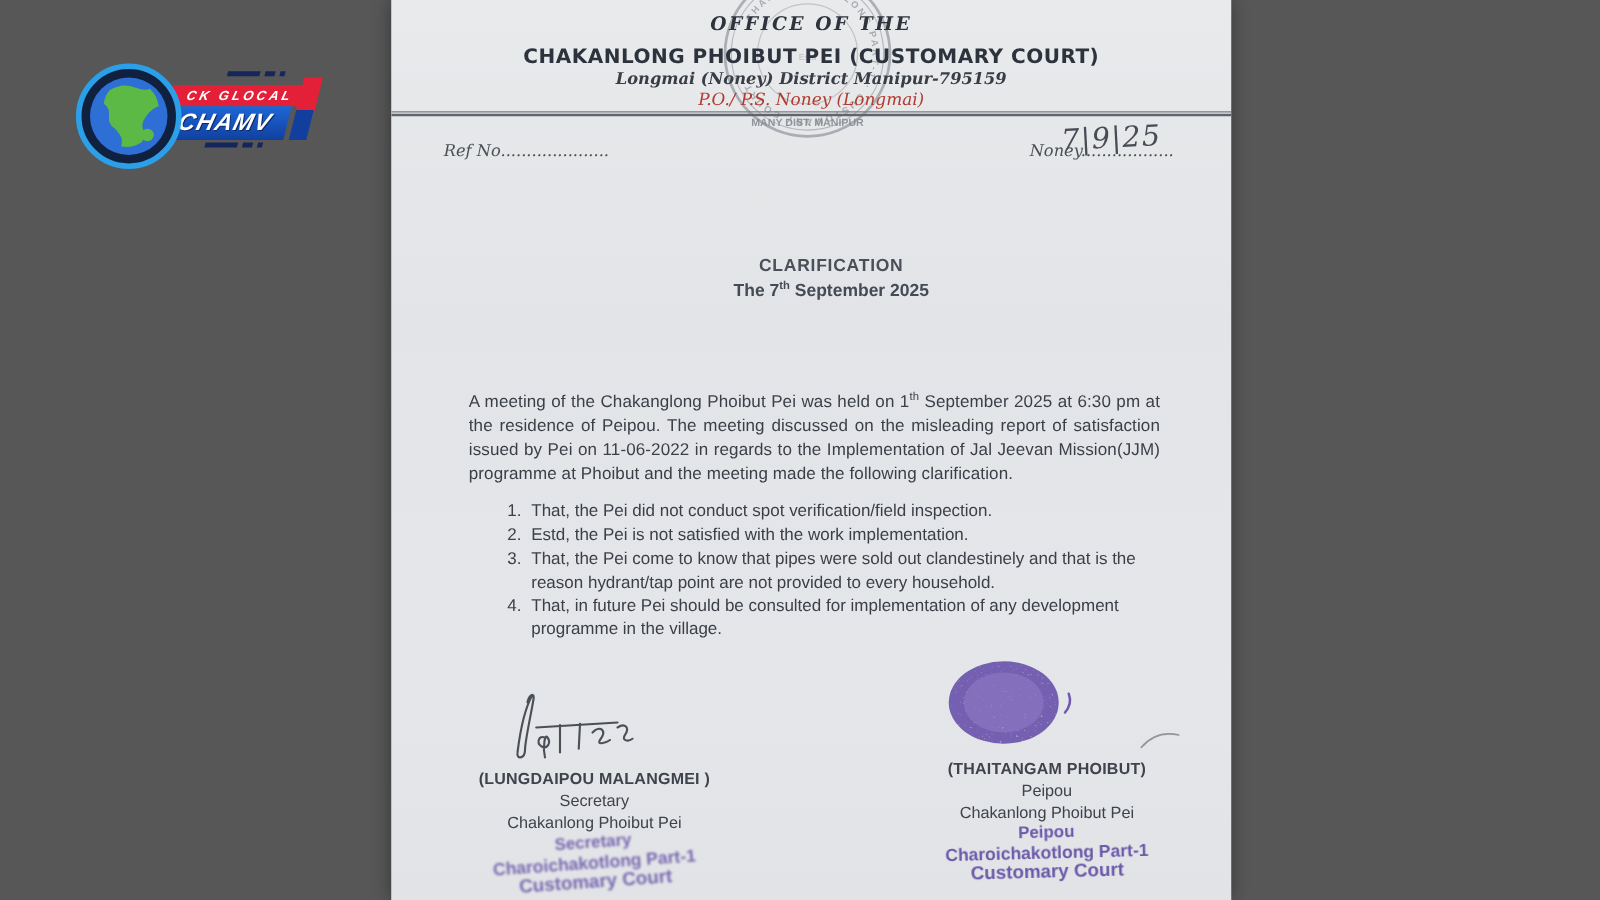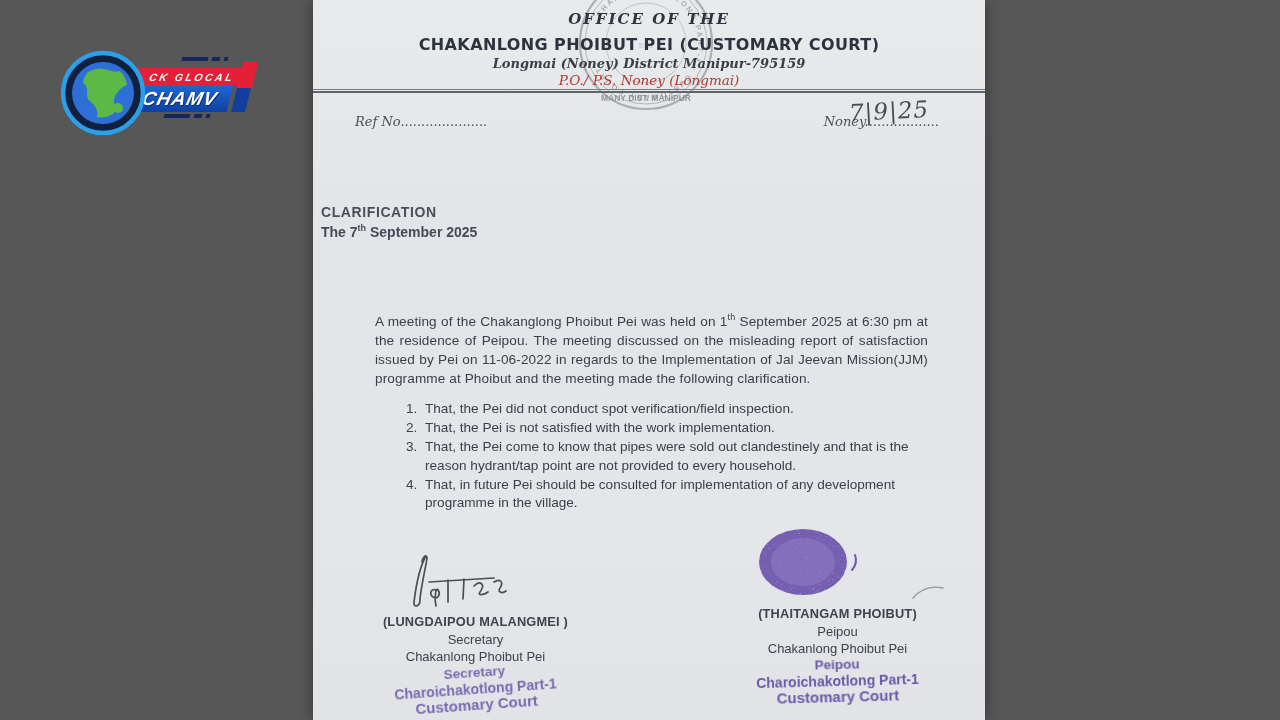--- a/index.html
+++ b/index.html
@@ -39,21 +39,21 @@
 
   .rule { position:absolute; left:0; right:0; top:89px; height:4px;
           border-top:1.5px solid #787d83; border-bottom:2px solid #62666c; z-index:1; }
 
   .refline { position:absolute; left:42px; right:38px; top:110px; height:30px; }
   .ref-no  { position:absolute; left:0; top:4px; font-family:"DejaVu Serif", serif; font-style:italic; font-size:13px; color:#4b5058; }
   .date-group { position:absolute; right:8px; top:4px; font-family:"DejaVu Serif", serif; font-style:italic; font-size:13px; color:#4b5058; }
   .date-hand { position:absolute; right:18px; top:-12px; font-family:"DejaVu Serif", serif; font-style:italic;
                font-size:23px; color:#474c55; transform:rotate(-3deg); letter-spacing:1px; white-space:nowrap; }
 
-  .title-block { position:absolute; left:8px; top:204px; width:100%; text-align:left; }
+  .title-block { position:absolute; left:16px; top:204px; width:100%; text-align:center; }
   .title-main { font-weight:bold; font-size:14px; letter-spacing:.6px; color:#4a505a; }
   .title-date { font-weight:bold; font-size:14px; color:#454b55; margin-top:3px; }
   sup { font-size:9px; }
 
   .body-par { position:absolute; left:62px; top:308px; width:553px; font-size:13.6px; line-height:19.2px;
               text-align:justify; color:#3a3f48; letter-spacing:.1px; }
 
   ol.clar { position:absolute; left:84px; top:400px; width:534px; font-size:13.6px; line-height:18.6px;
             color:#3a3f48; padding-left:24px; }
   ol.clar li { margin-bottom:.5px; padding-left:4px; }
@@ -133,21 +133,21 @@
 
   <div class="title-block">
     <div class="title-main">CLARIFICATION</div>
     <div class="title-date"><span>The 7</span><sup>th</sup><span> September 2025</span></div>
   </div>
 
   <div class="body-par"><span>A meeting of the Chakanglong Phoibut Pei was held on 1</span><sup>th</sup><span> September 2025 at 6:30 pm at the residence of Peipou. The meeting discussed on the misleading report of satisfaction issued by Pei on 11-06-2022 in regards to the Implementation of Jal Jeevan Mission(JJM) programme at Phoibut and the meeting made the following clarification.</span></div>
 
   <ol class="clar">
     <li>That, the Pei did not conduct spot verification/field inspection.</li>
-    <li>That, the Pei is not satisfied with the work implementation.</li>
+    <li>Estd, the Pei is not satisfied with the work implementation.</li>
     <li>That, the Pei come to know that pipes were sold out clandestinely and that is the reason hydrant/tap point are not provided to every household.</li>
     <li>That, in future Pei should be consulted for implementation of any development programme in the village.</li>
   </ol>
 
   <div class="sig left">
     <svg class="sig-scribble" width="120" height="58" viewBox="0 0 120 58">
       <g fill="none" stroke="#3a3f46" stroke-width="1.7" stroke-linecap="round" opacity=".9">
         <path d="M30 4 C24 14 20 34 18 50 C17 56 24 55 24 48 C24 40 30 14 31 6 C31 2 27 4 26 10"></path>
         <path d="M40 38 C35 36 33 42 37 45 C42 48 45 42 42 38 C40 34 38 46 40 54"></path>
         <path d="M33 30 L98 26"></path>

